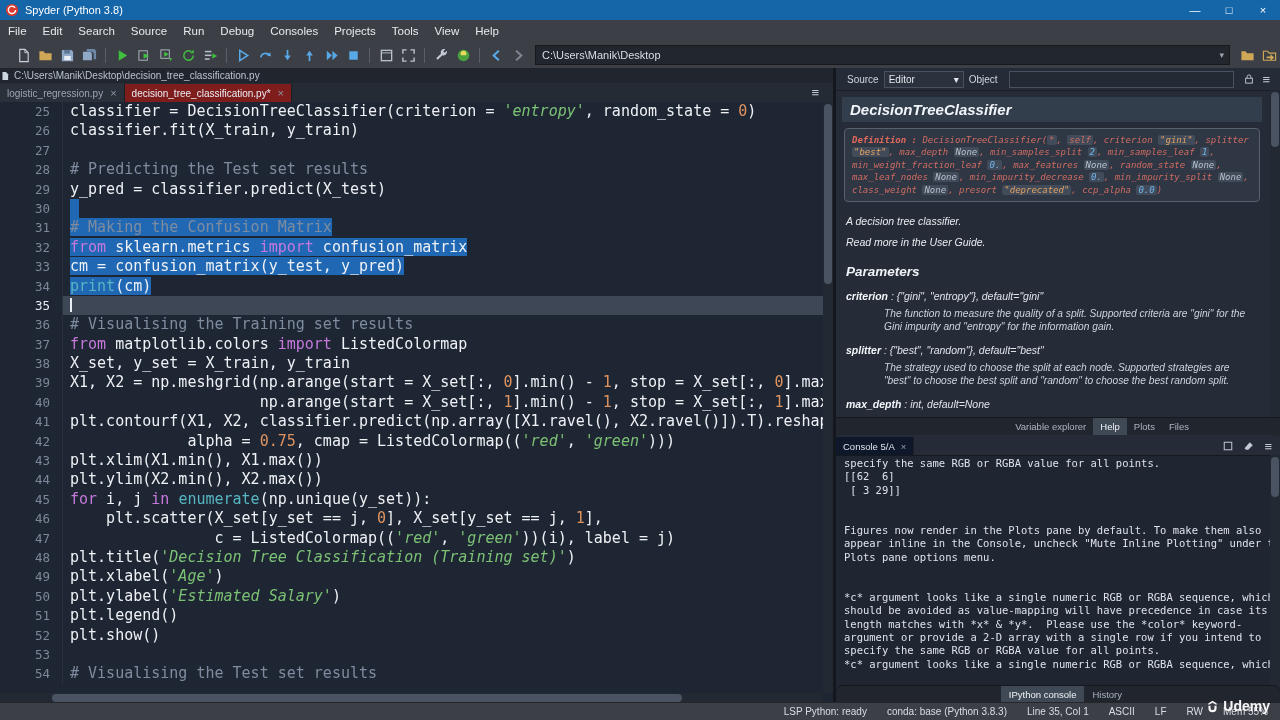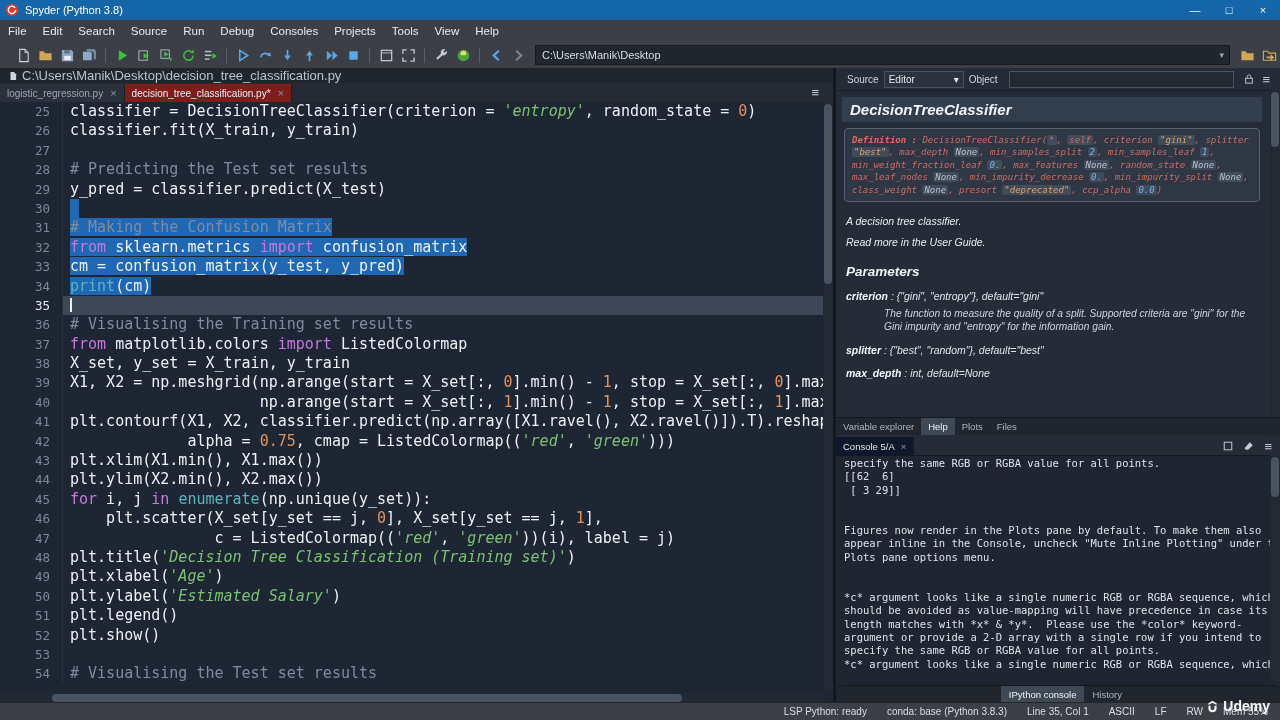--- a/index.html
+++ b/index.html
@@ -26,21 +26,21 @@
   .tb-sep{width:1px;height:15px;background:#5a5f67;margin:0 5px;}
   .cwd-box{flex:1;margin:0 6px;display:flex;align-items:center;background:#22262d;
            border:1px solid #17191d;height:18px;}
   .cwd-input{flex:1;background:transparent;border:0;outline:none;color:#d9dee5;
              font-size:11px;padding:0 6px;font-family:"Liberation Sans",sans-serif;}
   .cwd-caret{color:#9aa3ae;font-size:9px;padding:0 5px;}
 
   
   .editor-pane{position:absolute;top:68px;left:0;width:833px;bottom:17px;background:#1f2633;}
   .breadcrumb{height:15px;background:#21262e;display:flex;align-items:center;
-              font-size:13px;color:#b9c2cd;padding-left:8px;border-bottom:1px solid #15181d;}
+              font-size:10px;color:#b9c2cd;padding-left:0;border-bottom:1px solid #15181d;}
   .breadcrumb svg{width:10px;height:10px;margin-right:4px;}
   .tabbar{position:absolute;top:15px;left:0;right:0;height:19px;background:#252b34;
           display:flex;align-items:flex-end;border-bottom:1px solid #15181d;}
   .etab{height:18px;display:flex;align-items:center;padding:0 7px;font-size:10px;
         background:#2b313b;color:#9aa5b2;border-right:1px solid #1a1e25;white-space:nowrap;}
   .etab.active{background:#7f1d1d;color:#e9eef5;}
   .etab-close{margin-left:7px;font-size:11px;color:#8d97a4;}
   .tabbar-options{margin-left:auto;color:#c2cad4;font-size:13px;padding:0 14px 2px 0;}
 
   .editor{position:absolute;top:34px;left:0;right:10px;bottom:10px;overflow:hidden;background:#1f2633;}
@@ -92,21 +92,21 @@
   .params-heading{margin:16px 10px 0 10px;font-size:13.5px;font-weight:bold;color:#eef2f6;}
   .param{margin:11px 12px 0 10px;}
   .param-sig{font-size:10.5px;color:#dfe4eb;}
   .param-name{font-weight:bold;color:#f2f5f9;}
   .param-desc{margin:5px 0 0 38px;font-size:10.2px;color:#ccd3dc;line-height:13px;}
 
   .help-vscroll{position:absolute;top:22px;right:0;width:10px;height:349px;background:#232933;}
   .help-vscroll .thumb{position:absolute;top:2px;left:1px;right:1px;height:55px;background:#4a5361;border-radius:4px;}
 
   .pane-tabs{position:absolute;top:349px;left:0;right:0;height:17px;background:#21262e;
-             display:flex;padding-right:112px;border-top:1px solid #15181d;}
+             display:flex;justify-content:flex-end;padding-right:84px;border-top:1px solid #15181d;}
   .ptab{font-size:9.5px;color:#aab4c0;line-height:17px;padding:0 7px;white-space:nowrap;}
   .ptab.active{background:#3f4956;color:#eef2f7;}
 
   
   .console-pane{position:absolute;top:369px;left:0;right:0;bottom:0;background:#1f2531;}
   .console-tabbar{height:18px;background:#262c37;border-bottom:1px solid #15181d;display:flex;align-items:center;}
   .ctab{height:18px;display:flex;align-items:center;background:#0f172a;color:#dfe5ec;
         font-size:9.5px;padding:0 7px;border-right:1px solid #1a1e25;}
   .ctab-close{margin-left:6px;color:#97a1ae;}
   .console-icons{margin-left:auto;display:flex;align-items:center;gap:9px;padding-right:8px;}
@@ -401,20 +401,21 @@
       <div class="help-summary">A decision tree classifier.</div>
       <div class="help-readmore">Read more in the User Guide.</div>
       <div class="params-heading">Parameters</div>
       <div id="params">
           <div class="param">
             <div class="param-sig"><span class="param-name">criterion</span> : {"gini", "entropy"}, default="gini"</div>
             <div class="param-desc">The function to measure the quality of a split. Supported criteria are "gini" for the Gini impurity and "entropy" for the information gain.</div>
           </div>
           <div class="param">
             <div class="param-sig"><span class="param-name">splitter</span> : {"best", "random"}, default="best"</div>
+            <div class="param-desc">The strategy used to choose the split at each node. Supported strategies are "best" to choose the best split and "random" to choose the best random split.</div>
           </div>
           <div class="param">
             <div class="param-sig"><span class="param-name">max_depth</span> : int, default=None</div>
           </div>
         </div>
     </div>
     <div class="help-vscroll">
         <div class="thumb"></div>
       </div>
 

